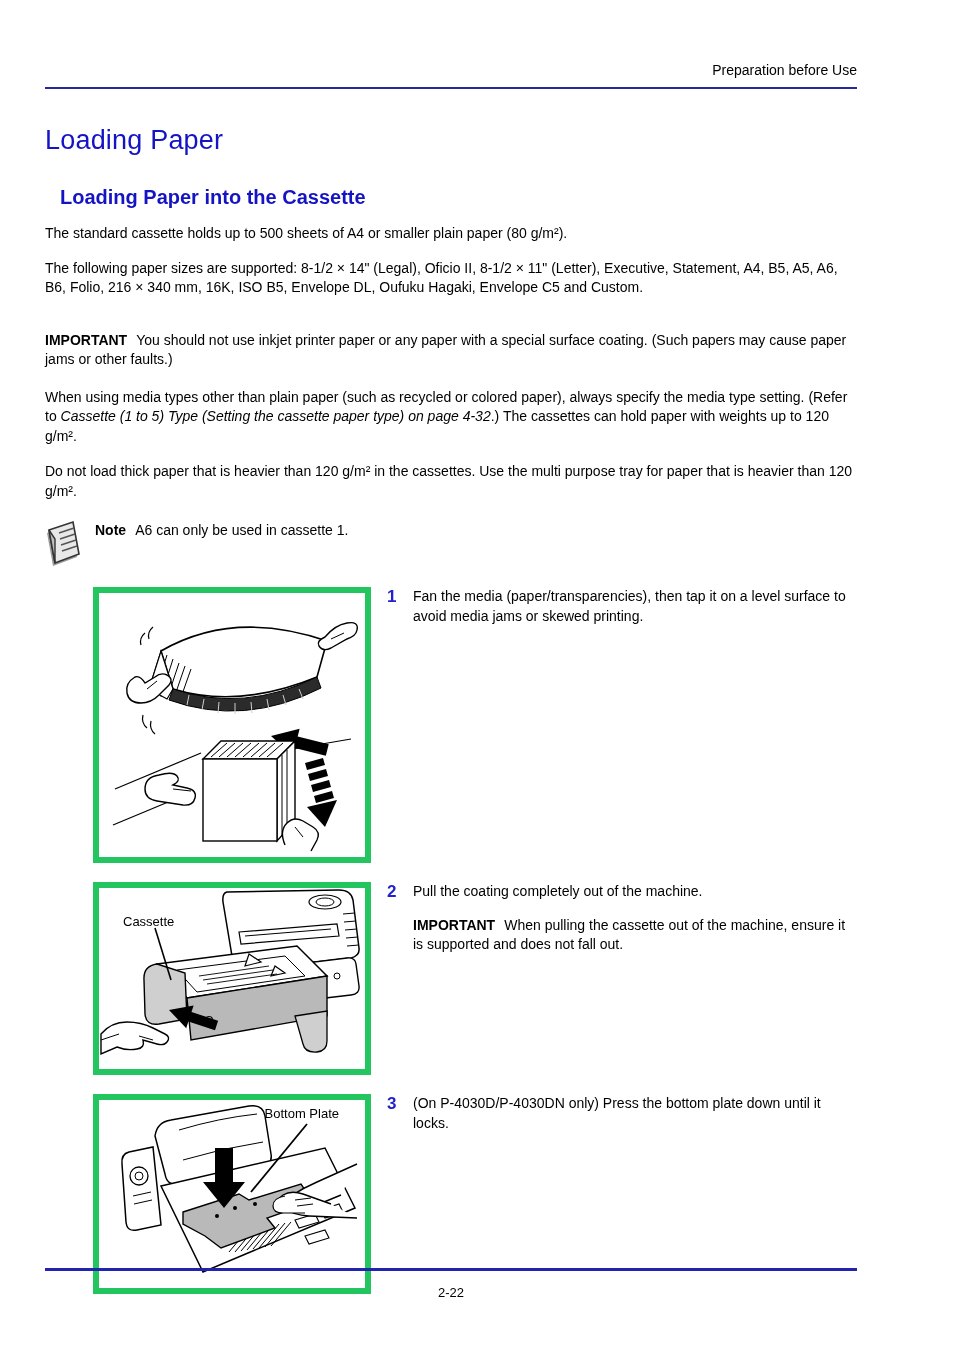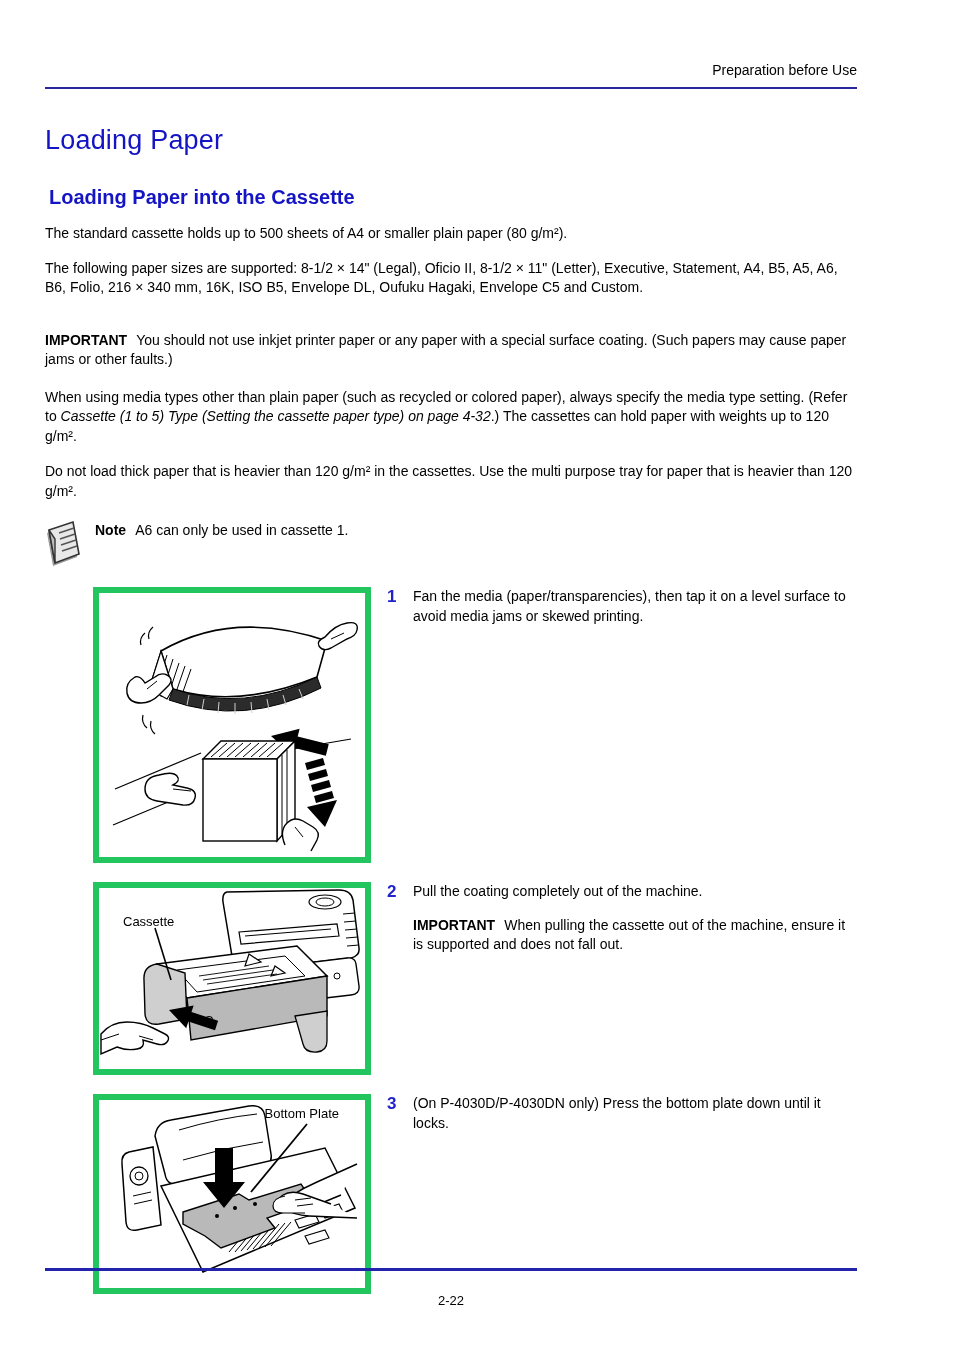--- a/index.html
+++ b/index.html
@@ -32,21 +32,21 @@
   }
   .body-p{
     font-size:14px;
     line-height:19.5px;
     margin:15px 0 0 0;
   }
   h2.section-title{
     font-size:20px;
     font-weight:bold;
     color:#1414c4;
-    margin:30px 0 0 4px;
+    margin:30px 0 0 15px;
   }
   .b-lbl{font-weight:bold;margin-right:9px;}
   .it{font-style:italic;}
   .note-row{
     display:flex;
     align-items:flex-start;
     margin:18px 0 0 0;
   }
   .note-icon-wrap{flex:none;width:44px;margin-left:-4px;}
   .note-text{
@@ -96,21 +96,20 @@
     border:none;
     border-top:3px solid #2323ae;
     margin:0;
   }
   .page-number{
     position:absolute;
     left:45px;right:97px;
     top:1285px;
     text-align:center;
     font-size:13px;
-    margin-top:8px;
   }
   svg{display:block;}
 </style>
 </head>
 <body>
 
 <div class="page">
 
   <div class="running-head">
     <span>Preparation before Use</span>

